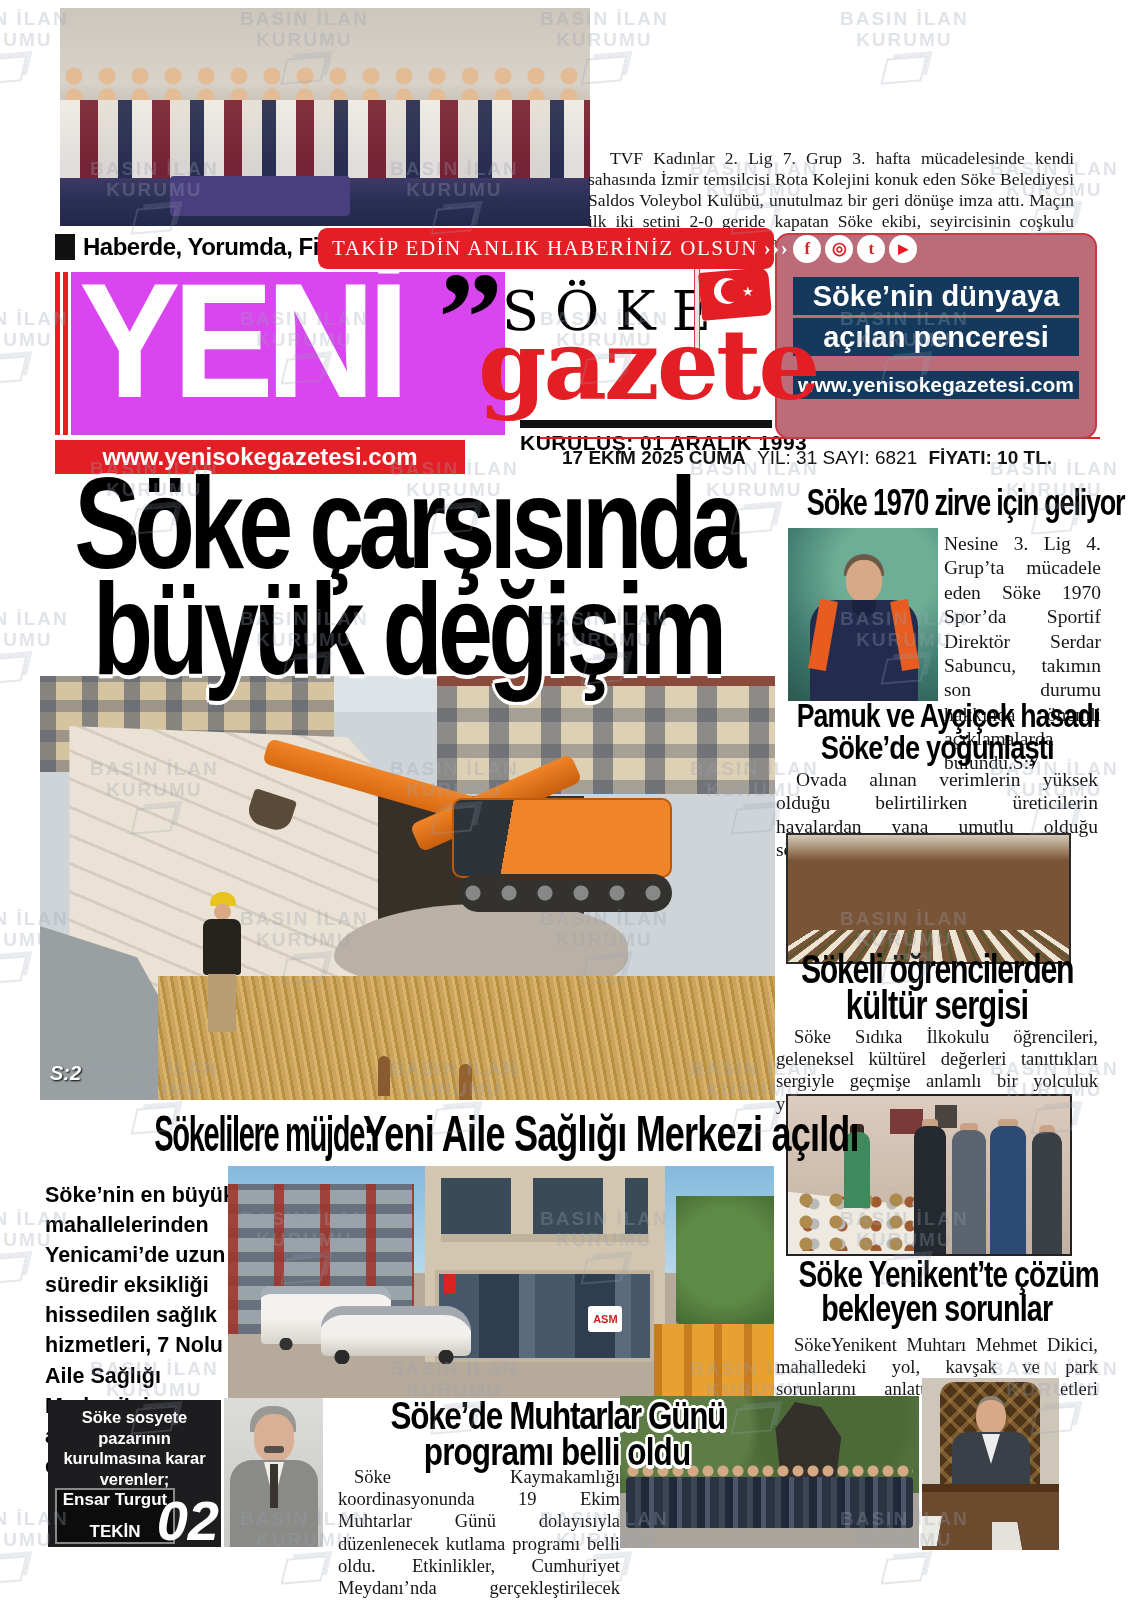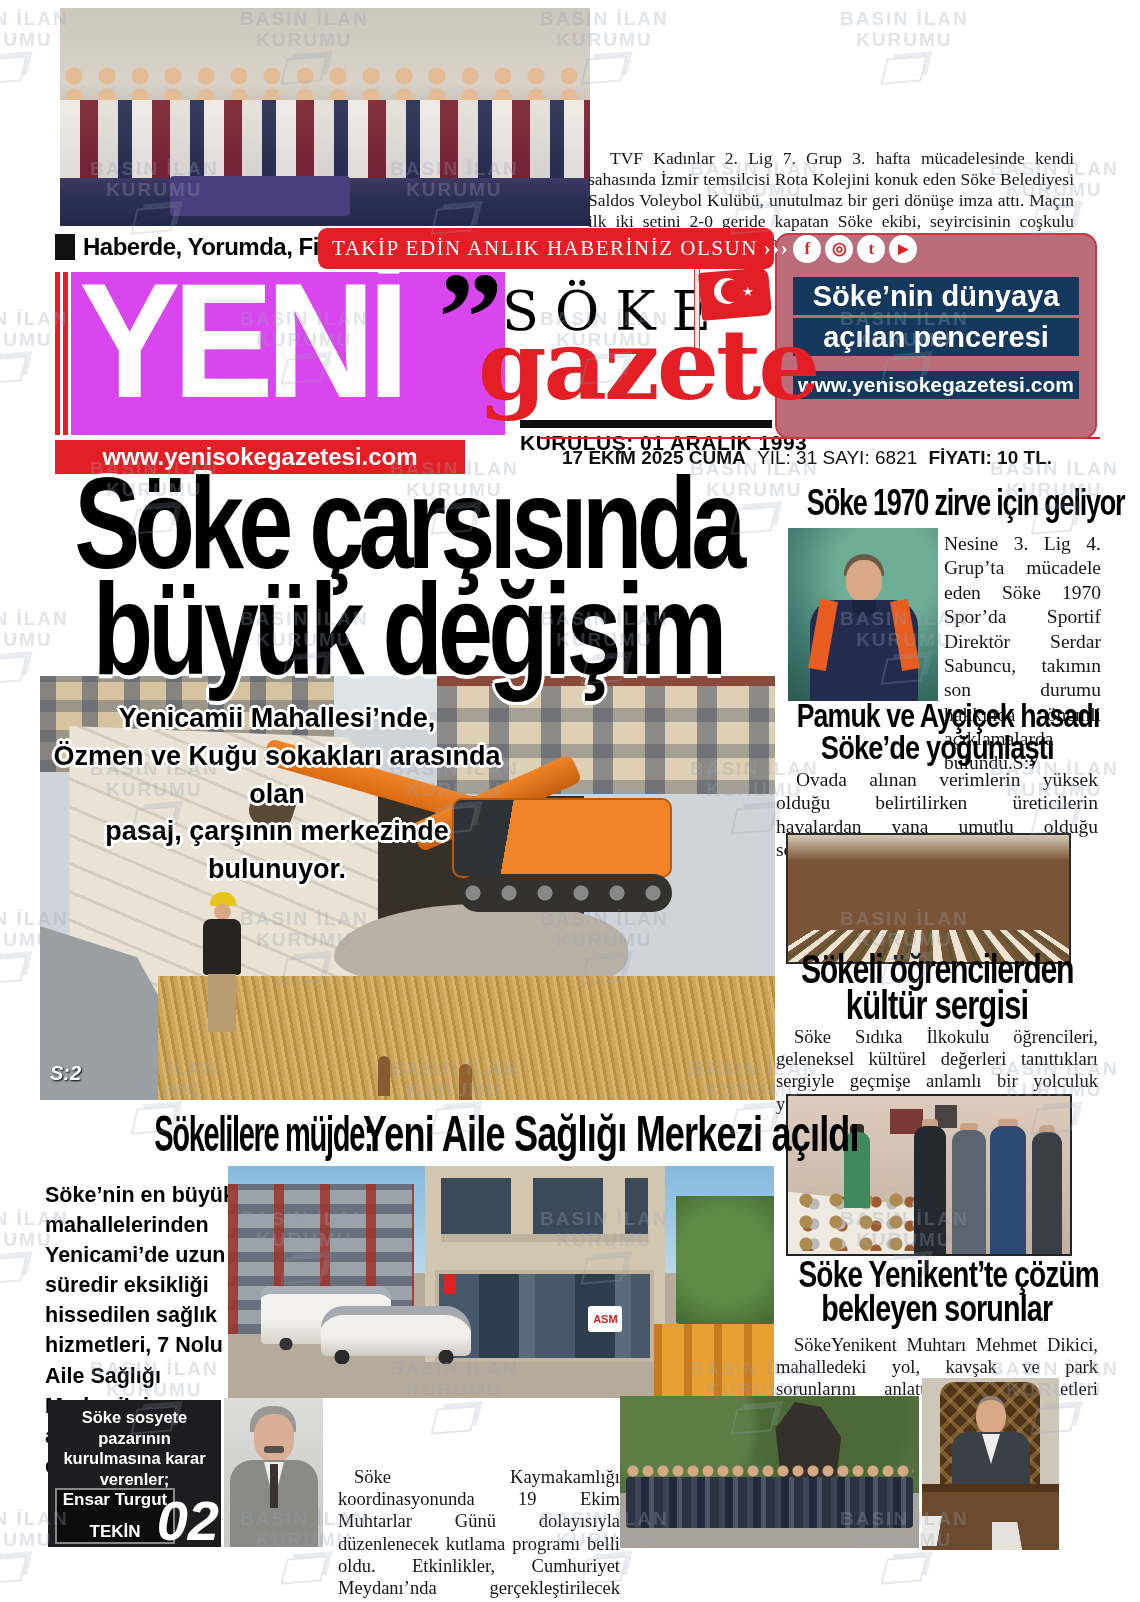--- a/index.html
+++ b/index.html
@@ -119,25 +119,20 @@
     <div style="left:57%;top:198px;width:29%;height:38px;background:radial-gradient(circle 7px at 14px 19px,#888 0 7px,rgba(0,0,0,0) 8px) 0 0/36px 38px repeat-x,#33322f;border-radius:19px;"></div>
     <div style="left:0;top:250px;width:24%;height:174px;background:#9aa0a2;clip-path:polygon(0 0,55% 18%,100% 100%,0 100%);"></div>
     <div style="left:16%;top:300px;width:84%;height:124px;background:repeating-linear-gradient(80deg,#d9b36a 0 3px,#b98f42 3px 6px,#caa45c 6px 10px);"></div>
     <div style="left:170px;top:216px;width:26px;height:14px;background:#e8c31e;border-radius:12px 12px 2px 2px;z-index:2;"></div>
     <div style="left:174px;top:228px;width:17px;height:16px;background:#d9a886;border-radius:50%;z-index:2;"></div>
     <div style="left:163px;top:243px;width:38px;height:56px;background:#26221e;border-radius:8px 8px 4px 4px;z-index:2;"></div>
     <div style="left:168px;top:298px;width:28px;height:58px;background:#b89c72;z-index:2;"></div>
     <div style="left:46%;top:380px;width:12px;height:40px;background:#8a5a30;border-radius:6px 6px 0 0;"></div>
     <div style="left:57%;top:388px;width:13px;height:36px;background:#95622f;border-radius:6px 6px 0 0;"></div>
   </div>
-  <div style="position:absolute;left:52px;top:700px;width:450px;text-align:center;z-index:6;font-weight:bold;font-size:27px;line-height:1.4;color:#000;">
-    <span class="outline-w">Yenicamii Mahallesi’nde,</span><br>
-    <span class="outline-w">Özmen ve Kuğu sokakları arasında olan</span><br>
-    <span class="outline-w">pasaj, çarşının merkezinde bulunuyor.</span>
-  </div>
   <div style="position:absolute;left:50px;top:1062px;z-index:6;color:#fff;font-weight:bold;font-style:italic;font-size:20px;text-shadow:1px 1px 2px #000;">S:2</div>
 
   <div class="hl" style="position:absolute;left:772px;top:487px;width:330px;">
     <span class="cond" style="font-size:33px;letter-spacing:-1.5px;transform:scale(.82,1.12);white-space:nowrap;">Söke 1970 zirve için geliyor</span>
   </div>
   <div class="photo" style="left:788px;top:528px;width:150px;height:173px;">
     <div style="inset:0;background:radial-gradient(circle at 65% 25%,#6fae96 0 30%,#3e7a6e 65%,#2c584e 100%);"></div>
     <div style="left:56px;top:26px;width:40px;height:22px;background:#6b5a48;border-radius:20px 20px 0 0;"></div>
     <div style="left:58px;top:32px;width:36px;height:42px;background:#d9a886;border-radius:46%;"></div>
     <div style="left:22px;top:72px;width:108px;height:101px;background:#232c4e;border-radius:26px 26px 0 0;"></div>
@@ -210,20 +205,24 @@
   </div>
   <div class="photo" style="left:224px;top:1398px;width:99px;height:149px;background:linear-gradient(#dcdcda,#c8c8c4);">
     <div style="left:26px;top:8px;width:46px;height:26px;background:#9a9894;border-radius:20px 20px 0 0;"></div>
     <div style="left:30px;top:16px;width:40px;height:48px;background:#d9b096;border-radius:44%;"></div>
     <div style="left:40px;top:48px;width:20px;height:7px;background:#55504a;border-radius:3px;"></div>
     <div style="left:6px;top:62px;width:88px;height:87px;background:#8a8a86;border-radius:22px 22px 0 0;"></div>
     <div style="left:40px;top:64px;width:20px;height:40px;background:#f0eee8;clip-path:polygon(50% 100%,0 0,100% 0);"></div>
     <div style="left:46px;top:66px;width:8px;height:44px;background:#3a3430;"></div>
   </div>
 
+  <div class="hl" style="position:absolute;left:335px;top:1398px;width:445px;z-index:2;line-height:1.02;">
+    <span class="cond outline-w" style="font-size:35px;letter-spacing:-1.5px;transform:scale(.9,1.12);white-space:nowrap;">Söke’de Muhtarlar Günü</span><br>
+    <span class="cond outline-w" style="font-size:35px;letter-spacing:-1px;transform:scale(.9,1.12);">programı belli oldu</span>
+  </div>
   <div class="serif" style="position:absolute;left:338px;top:1466px;width:282px;font-size:18.5px;text-indent:16px;">Söke Kaymakamlığı koordinasyonunda 19 Ekim Muhtarlar Günü dolayısıyla düzenlenecek kutlama programı belli oldu. Etkinlikler, Cumhuriyet Meydanı’nda gerçekleştirilecek çelenk sunma töreniyle başlayacak. S:8</div>
 
   <div class="photo" style="left:620px;top:1396px;width:299px;height:152px;background:radial-gradient(circle at 20% 20%,#5e7c46 0 26%,rgba(0,0,0,0) 30%),radial-gradient(circle at 70% 15%,#4c6a38 0 30%,rgba(0,0,0,0) 36%),linear-gradient(#51703d 0 64%,#a8a49c 64%);">
     <div style="left:52%;top:4%;width:22%;height:58%;background:#34302c;clip-path:polygon(10% 100%,0 30%,30% 0,70% 6%,100% 40%,90% 100%);"></div>
     <div style="left:2%;top:44%;width:96%;height:16px;background:radial-gradient(circle 5px at 7px 8px,#d4a984 0 5px,rgba(0,0,0,0) 6px) 0 0/15px 16px repeat-x;"></div>
     <div style="left:2%;top:53%;width:96%;height:34%;background:repeating-linear-gradient(90deg,#2b3242 0 9px,#3c4456 9px 15px,#20283a 15px 23px,#4c566a 23px 28px);border-radius:4px;"></div>
   </div>
   <div class="photo" style="left:922px;top:1378px;width:137px;height:172px;background:linear-gradient(#cfc6ba 60%,#bdb2a4);">
     <div style="left:18px;top:4px;width:100px;height:110px;background:repeating-linear-gradient(45deg,rgba(170,130,70,.5) 0 4px,rgba(0,0,0,0) 4px 14px),repeating-linear-gradient(-45deg,rgba(170,130,70,.5) 0 4px,rgba(0,0,0,0) 4px 14px),#4e3418;border-radius:14px 14px 0 0;"></div>
     <div style="left:54px;top:22px;width:30px;height:34px;background:#d9a886;border-radius:46%;box-shadow:0 -5px 0 -1px #8a8078;"></div>

